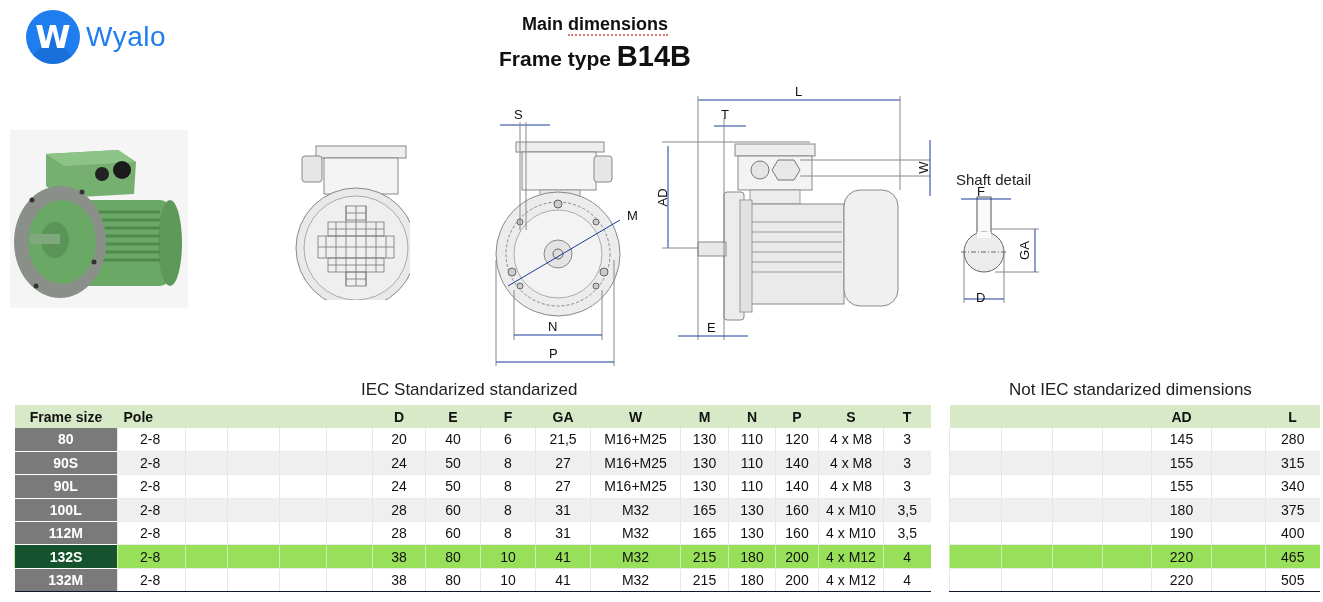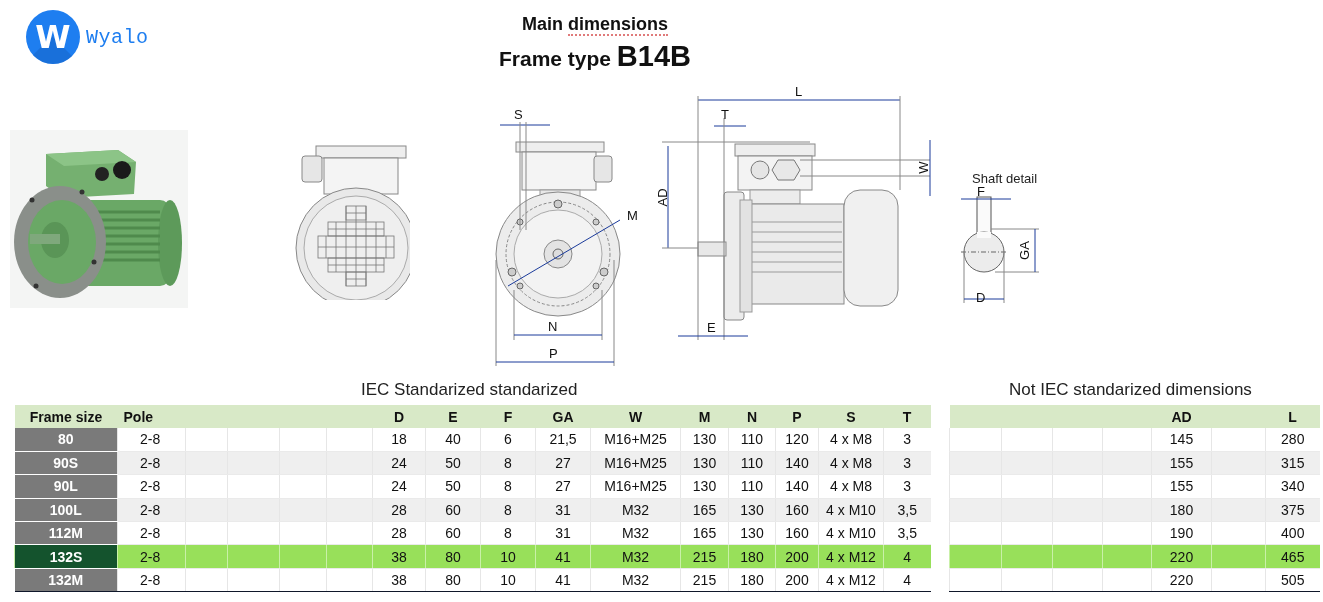--- a/index.html
+++ b/index.html
@@ -4,32 +4,32 @@
 <style>
   * { box-sizing: border-box; margin: 0; padding: 0; }
   html, body { width: 1323px; height: 602px; background: #ffffff; overflow: hidden; }
   body { position: relative; font-family: "Liberation Sans", sans-serif; color: #111; }
 
   
   .logo { position: absolute; left: 26px; top: 10px; display: flex; align-items: center; }
   .logo-circle { width: 54px; height: 54px; border-radius: 50%; background: #1e7ef0; position: relative; overflow: hidden; }
   .logo-circle::after { content: ""; position: absolute; left: 26px; top: 26px; width: 60px; height: 60px; background: #1565c8; transform: rotate(45deg); transform-origin: 0 0; opacity: .55; }
   .logo-w { position: absolute; left: 0; top: 0; width: 54px; height: 54px; display: flex; align-items: center; justify-content: center; color: #fff; font-weight: bold; font-size: 32px; z-index: 2; font-family: "DejaVu Sans", sans-serif; }
-  .logo-text { margin-left: 6px; font-size: 20px; color: #1e7ef0; font-family: Liberation Mono, monospace; letter-spacing: 0.5px; }
+  .logo-text { margin-left: 6px; font-size: 28px; color: #1e7ef0; font-family: Liberation Sans, sans-serif; letter-spacing: 0.5px; }
 
   
   .title1 { position: absolute; left: 0; width: 1190px; top: 14px; text-align: center; font-size: 18px; font-weight: bold; }
   .title1 span.dim { border-bottom: 2px dotted #e07a7a; }
   .title2 { position: absolute; left: 0; width: 1190px; top: 40px; text-align: center; font-weight: bold; font-size: 21px; }
   .title2 .big { font-size: 29px; }
 
   
   .drawing { position: absolute; }
   .dim-label { position: absolute; font-size: 13px; color: #111; }
-  .shaft-title { position: absolute; font-size: 13px; color: #222; margin-left: 16px; }
+  .shaft-title { position: absolute; font-size: 15px; color: #222; }
 
   
   .sec-title { position: absolute; top: 380px; font-size: 17px; color: #222; }
 
   
   table { position: absolute; border-collapse: collapse; font-size: 14px; table-layout: fixed; }
   th { background: #d8e9c7; font-weight: bold; height: 23px; text-align: center; font-size: 14px; }
   th.left { text-align: left; padding-left: 6px; }
   td { height: 23.4px; text-align: center; border-left: 1px solid #e6e6e6; border-bottom: 1px solid #eaeaea; padding: 0; }
   td.pole { text-align: left; padding-left: 22px; }
@@ -264,21 +264,21 @@
     </tr>
   </thead>
   <tbody id="iec-body">
       <tr>
         <td class="frame">80</td>
         <td class="pole">2-8</td>
         <td></td>
         <td></td>
         <td></td>
         <td></td>
-        <td>18</td>
+        <td>20</td>
         <td>40</td>
         <td>6</td>
         <td>21,5</td>
         <td>M16+M25</td>
         <td>130</td>
         <td>110</td>
         <td>120</td>
         <td>4 x M8</td>
         <td>3</td>
       </tr>

